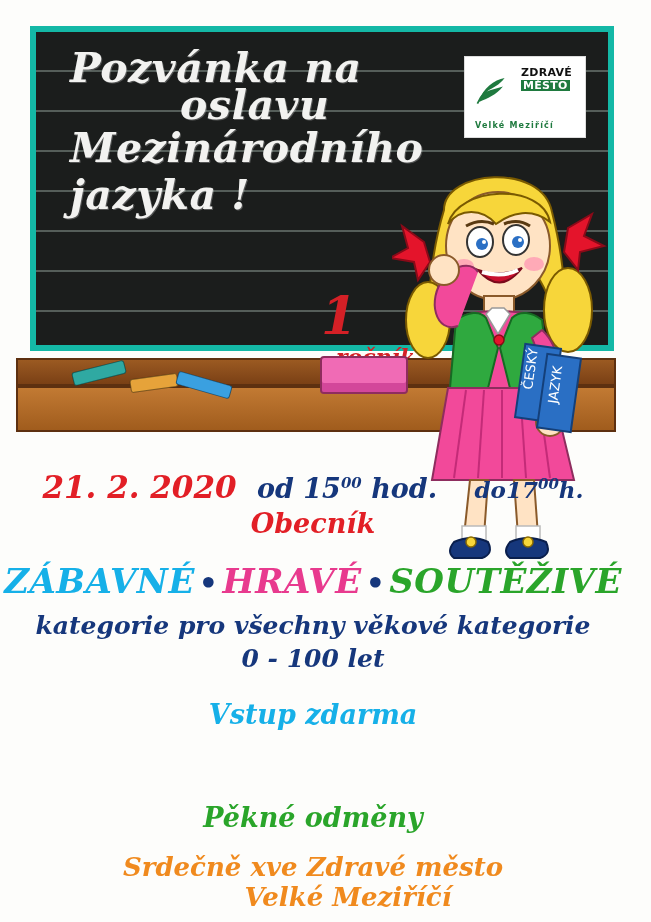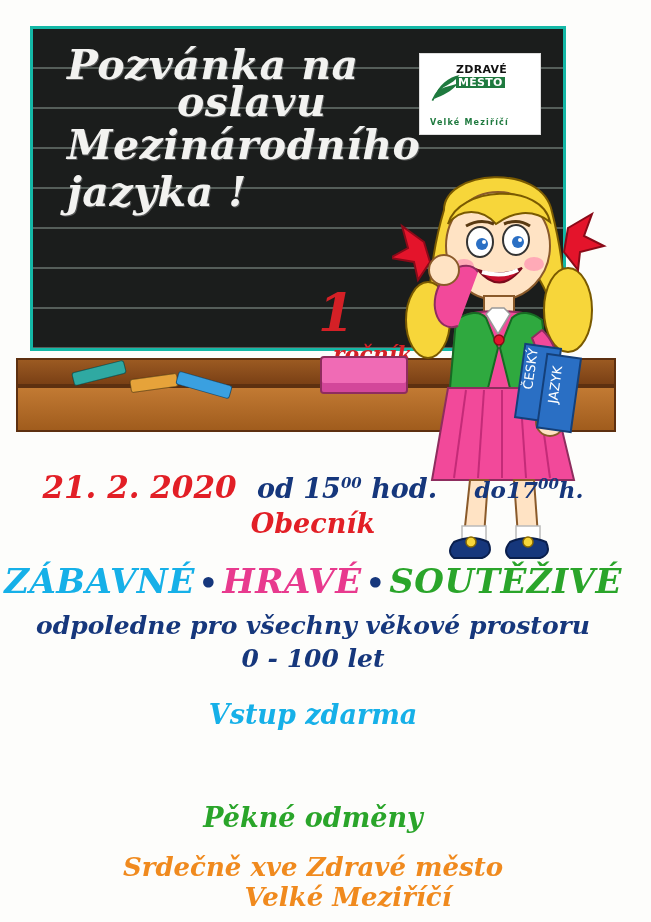--- a/index.html
+++ b/index.html
@@ -26,24 +26,24 @@
   .board-wrap {
     position: absolute;
     left: 30px;
     top: 26px;
     width: 580px;
     height: 340px;
   }
   .board {
     position: absolute;
     left: 0; top: 0;
-    width: 536px;
+    width: 584px;
     height: 325px;
     background: #1b1d1c;
-    border: 3px solid #14b8a6;
+    border: 6px solid #14b8a6;
     box-sizing: border-box;
     padding-left: 16px;
   }
   .board-lines {
     position: absolute;
     left: 0; top: 0; right: 0; bottom: 0;
     background: repeating-linear-gradient(
       to bottom,
       rgba(255,255,255,0) 0px,
       rgba(255,255,255,0) 38px,
@@ -100,21 +100,21 @@
     top: 24px;
     width: 122px;
     height: 82px;
     background: #ffffff;
     border: 1px solid #ddd;
     box-sizing: border-box;
     padding: 4px;
   }
   .logo-main {
     position: absolute;
-    left: 36px;
+    left: 56px;
     top: 10px;
     font-family: "DejaVu Sans", sans-serif;
     font-weight: bold;
     font-size: 11px;
     line-height: 1.05;
     color: #111;
     letter-spacing: 0.3px;
   }
   .logo-main .lm2 {
     display:block;
@@ -393,21 +393,21 @@
         <span>do</span><span>17</span><span class="sup">00</span><span>h.</span>
       </span>
     </div>
 
     <div class="line-venue">Obecník</div>
 
     <div class="line-adjectives">
       <span class="adj1">ZÁBAVNÉ</span><span class="bullet">•</span><span class="adj2">HRAVÉ</span><span class="bullet">•</span><span class="adj3">SOUTĚŽIVÉ</span>
     </div>
 
-    <div class="line-cat">odpoledne pro všechny věkové prostoru</div>
+    <div class="line-cat">kategorie pro všechny věkové kategorie</div>
     <div class="line-age">0 - 100 let</div>
 
     <div class="row-two">
       <span class="free">Vstup zdarma</span>
       <span class="prizes">Pěkné odměny</span>
     </div>
 
     <div class="line-greet">
       <span>Srdečně xve Zdravé město</span>
       <span class="second">Velké Meziříčí</span>

